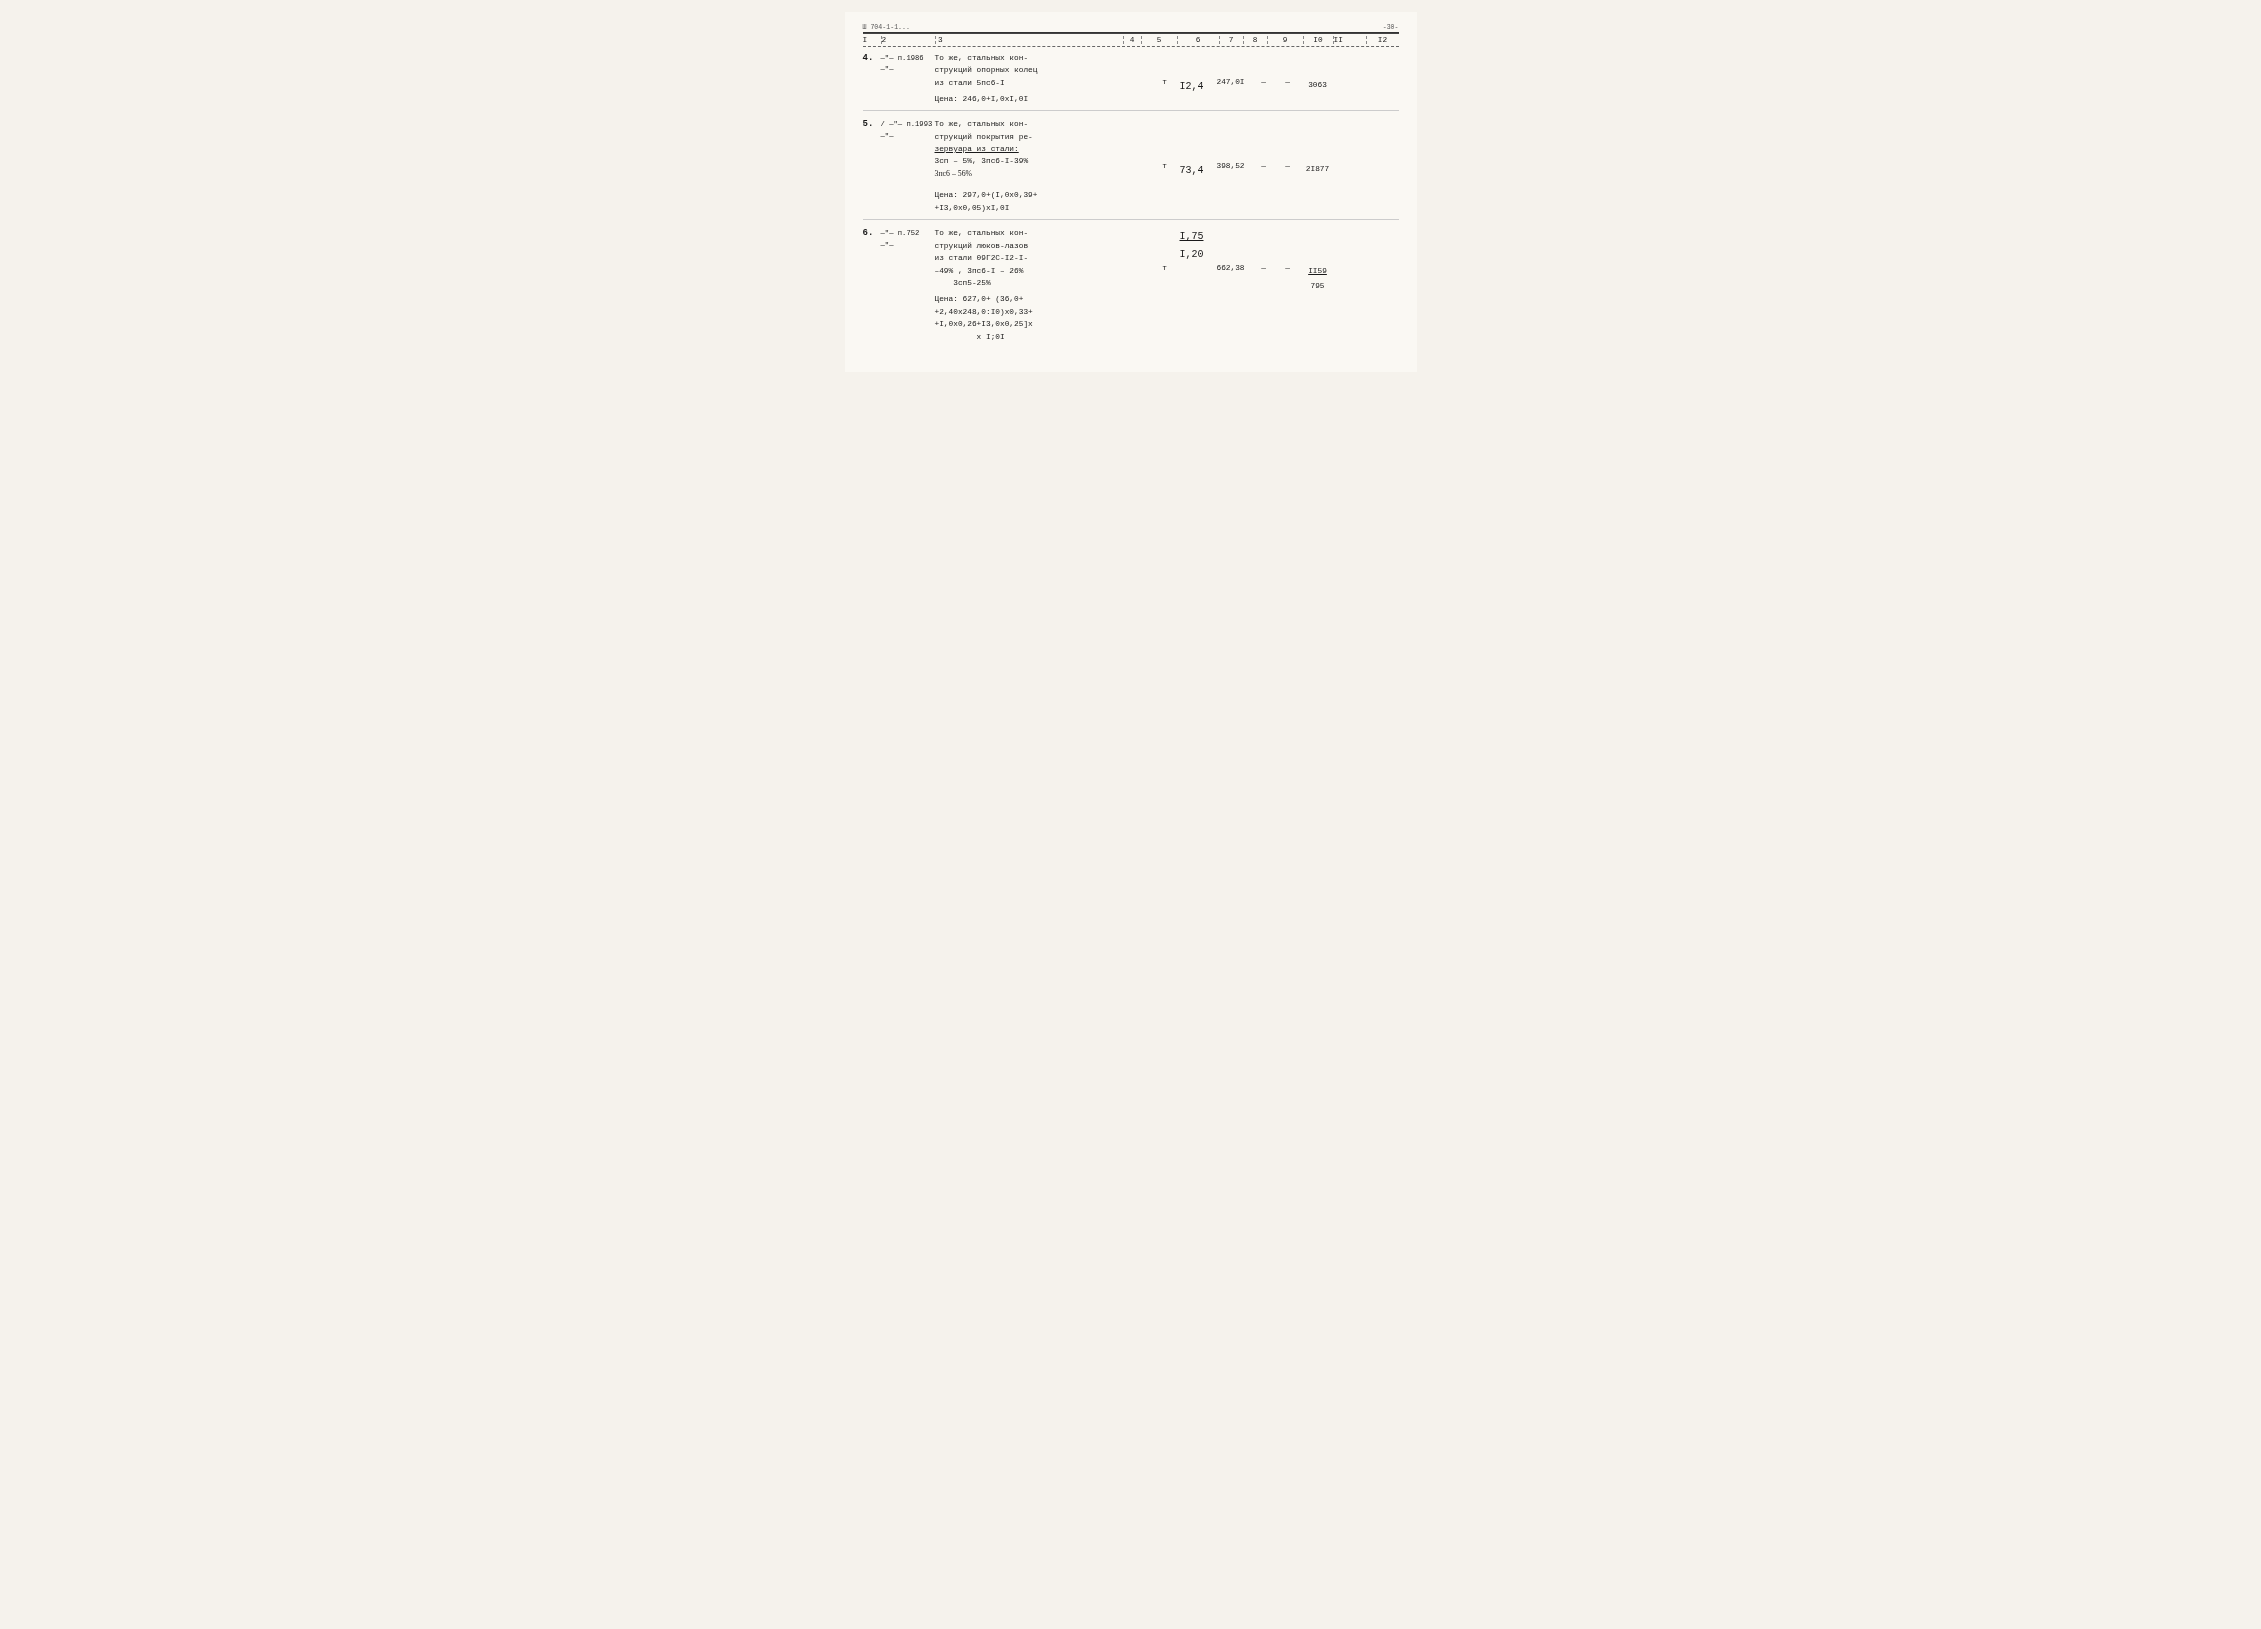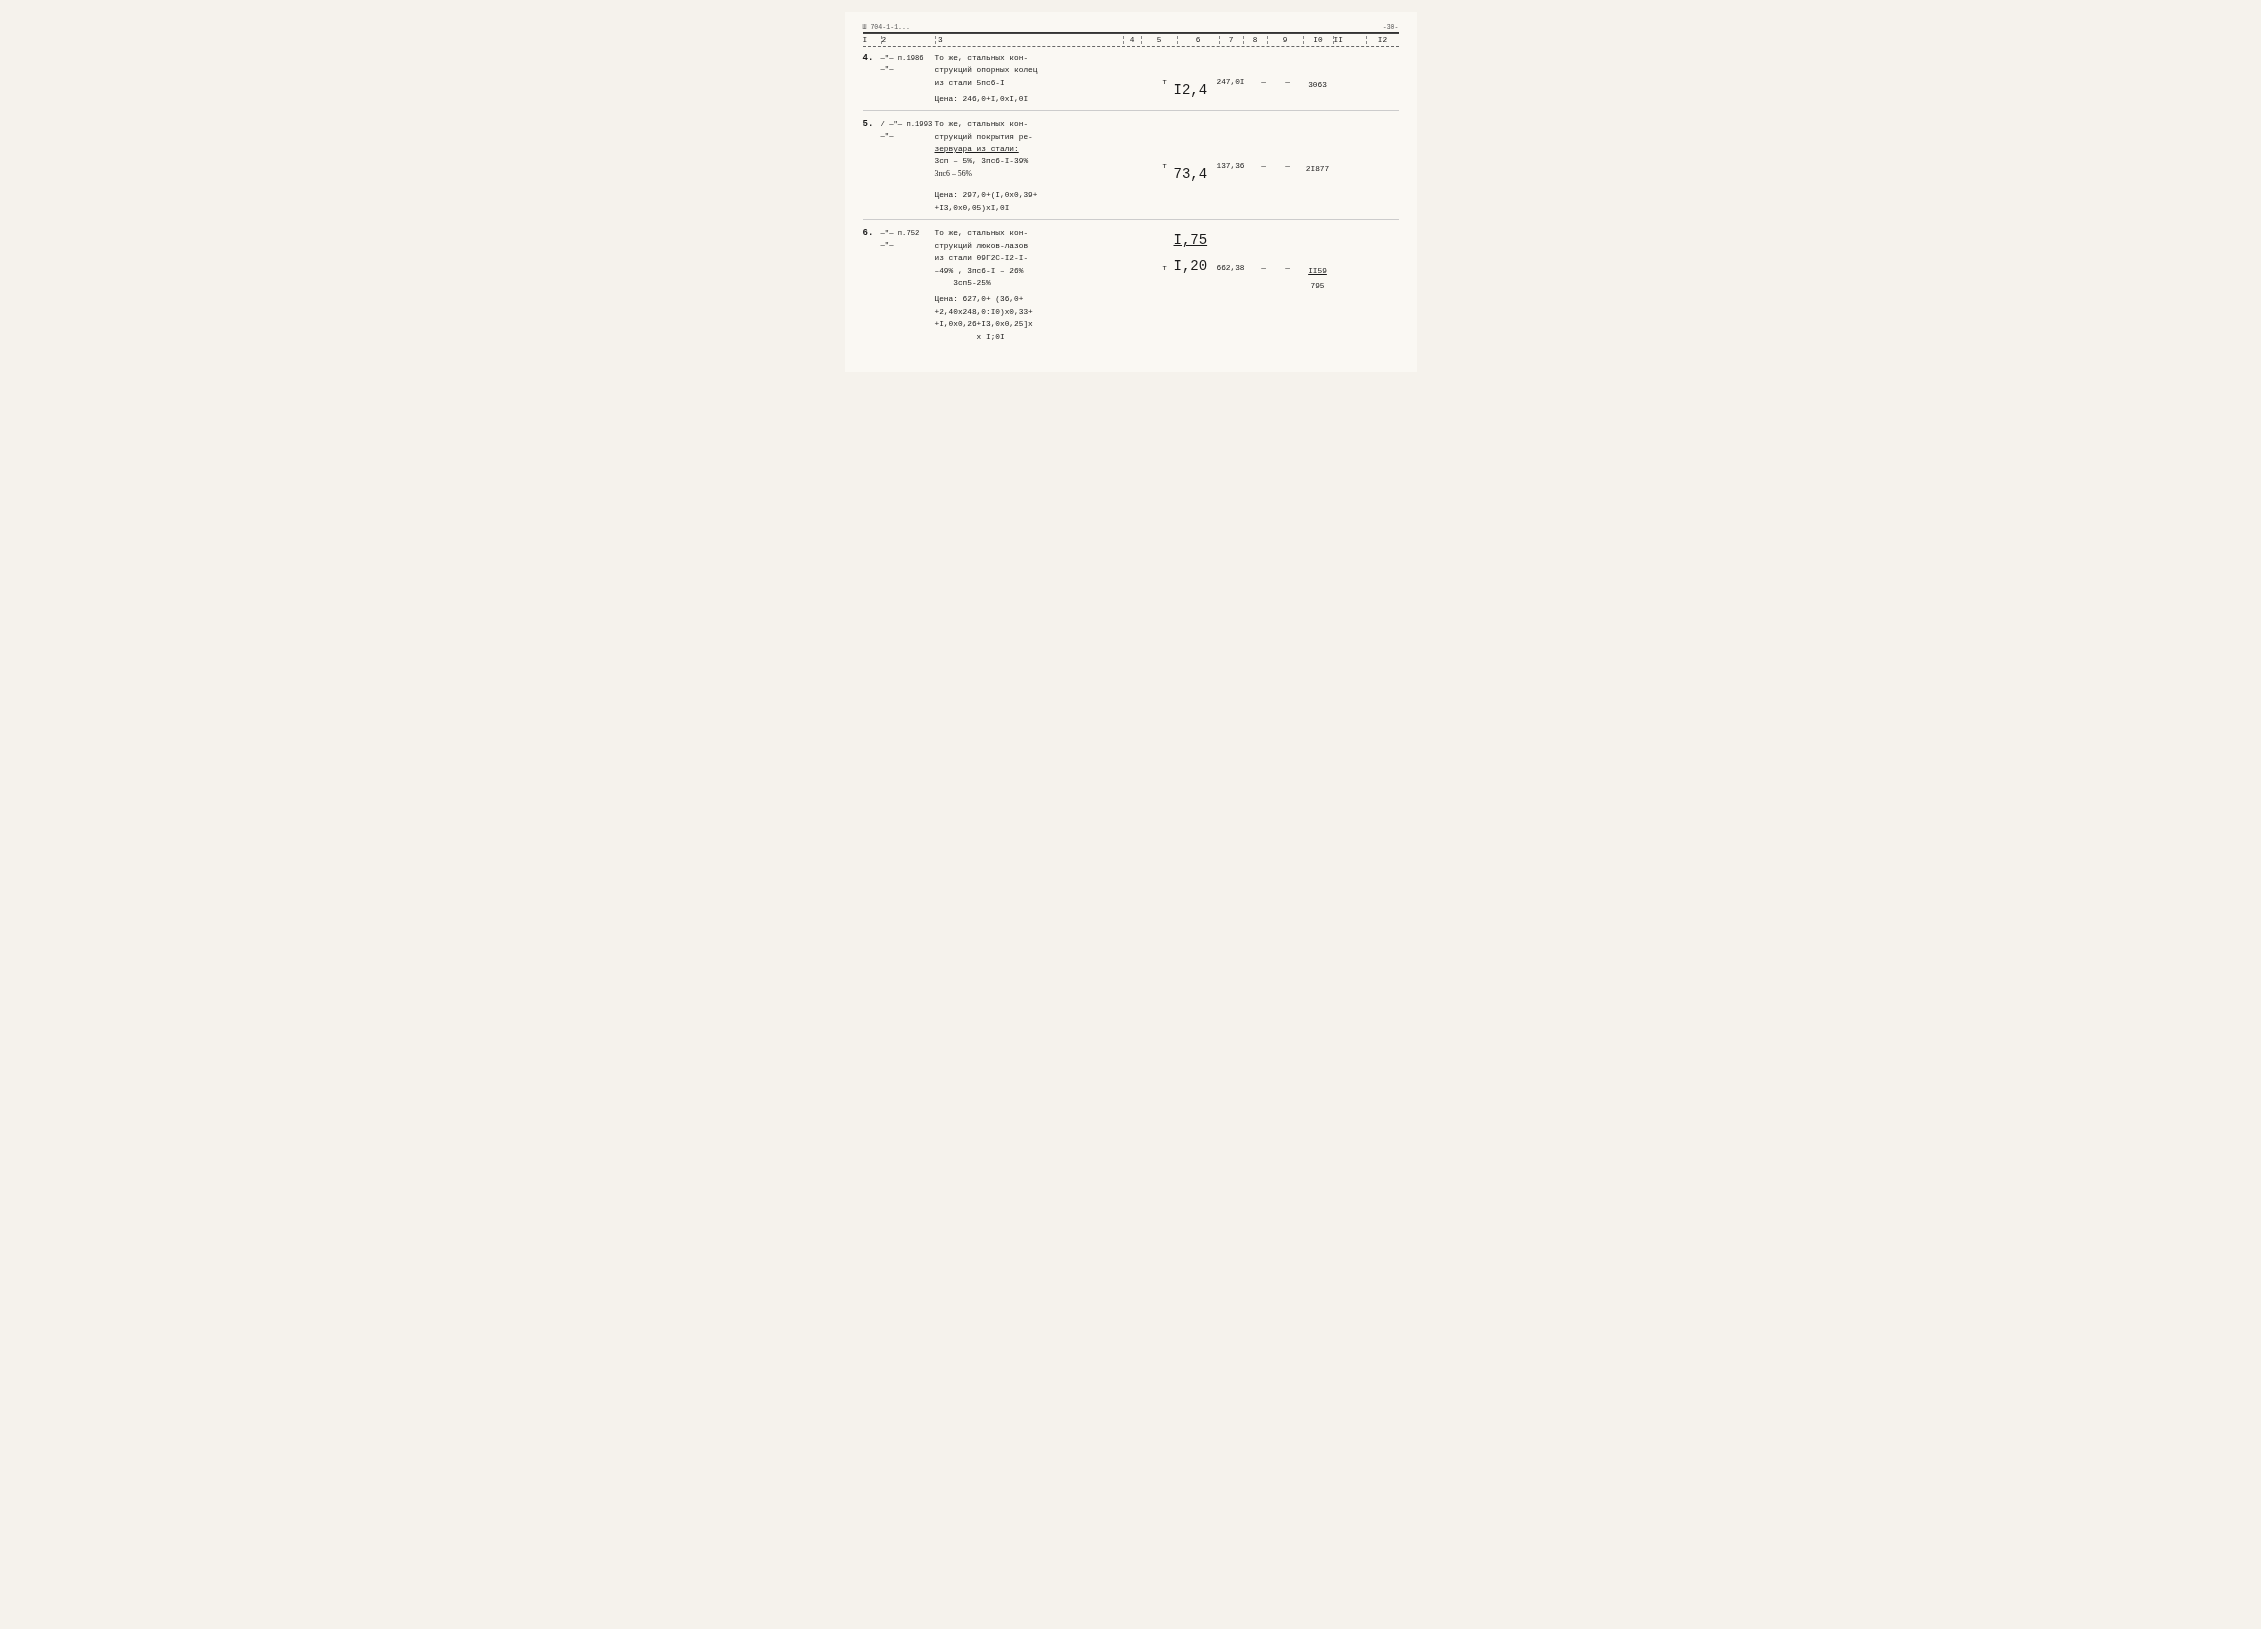--- a/index.html
+++ b/index.html
@@ -55,22 +55,22 @@
 
     .entry-unit {
       width: 18px;
       text-align: center;
       font-size: 7.8px;
       padding-top: 1.2px;
     }
 
     .entry-qty {
       width: 36px;
-      text-align: left;
-      font-size: 14px;
+      text-align: center;
+      font-size: 10px;
       padding-top: 1.2px;
       line-height: 1.8;
     }
 
     .entry-price {
       width: 42px;
       text-align: center;
       font-size: 7.8px;
       padding-top: 1.2px;
     }
@@ -202,21 +202,21 @@
       <span style="display:block; margin-top:9px;">Цена: 297,0+(I,0x0,39+</span>
       <span style="display:block;">+I3,0x0,05)xI,0I</span>
     </div>
     <div class="entry-unit" style="margin-top:43px;">
       <span>т</span>
     </div>
     <div class="entry-qty" style="margin-top:43px;">
       <span>73,4</span>
     </div>
     <div class="entry-price" style="margin-top:43px;">
-      <span>137,36</span>
+      <span>398,52</span>
     </div>
     <div class="entry-col7" style="margin-top:43px;">
       <span>—</span>
     </div>
     <div class="entry-col8" style="margin-top:43px;">
       <span>—</span>
     </div>
     <div class="entry-total" style="margin-top:43px;">
       <span>2I877</span>
     </div>

